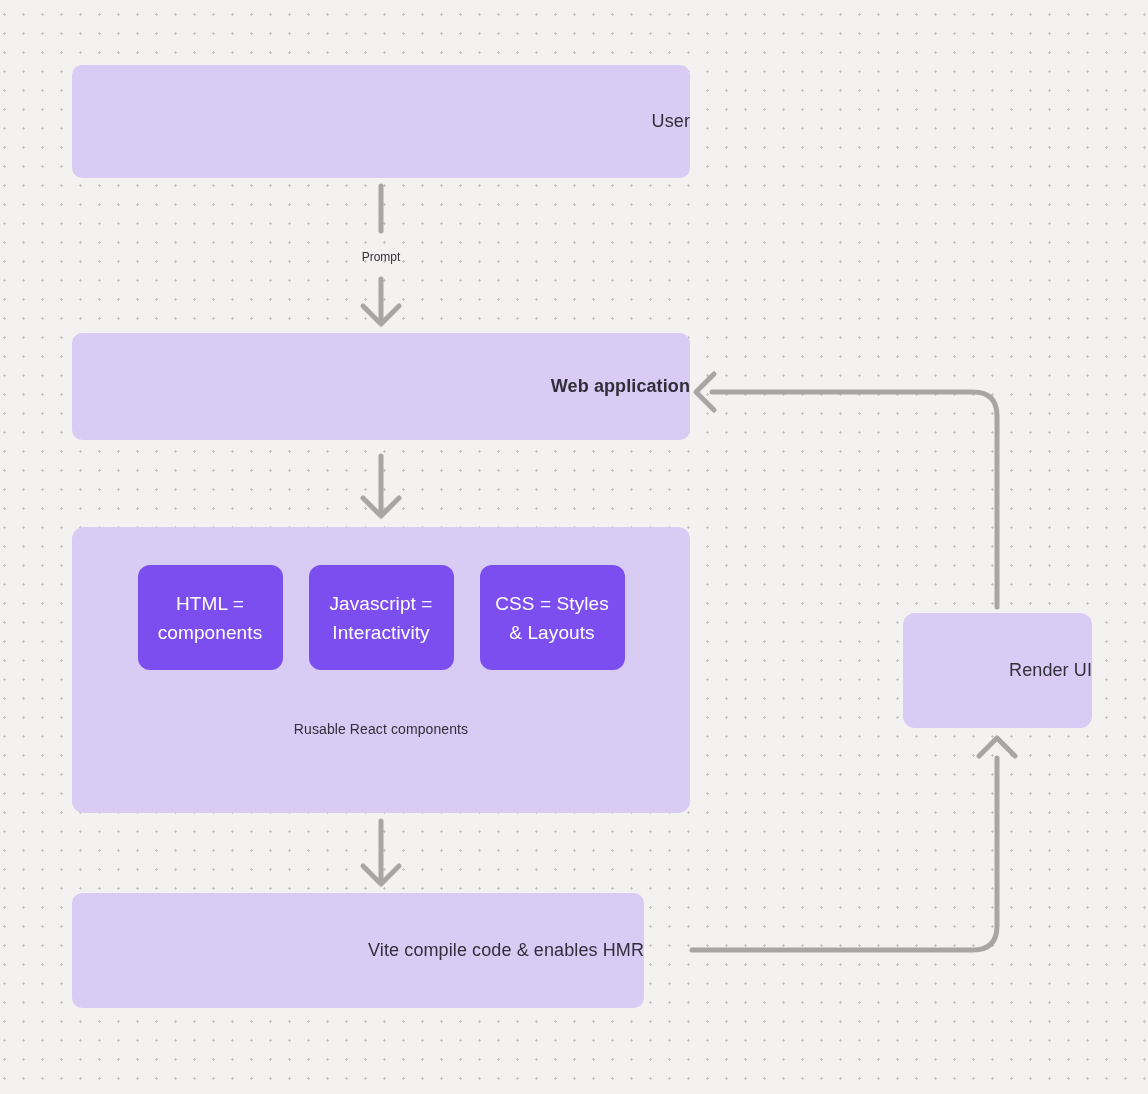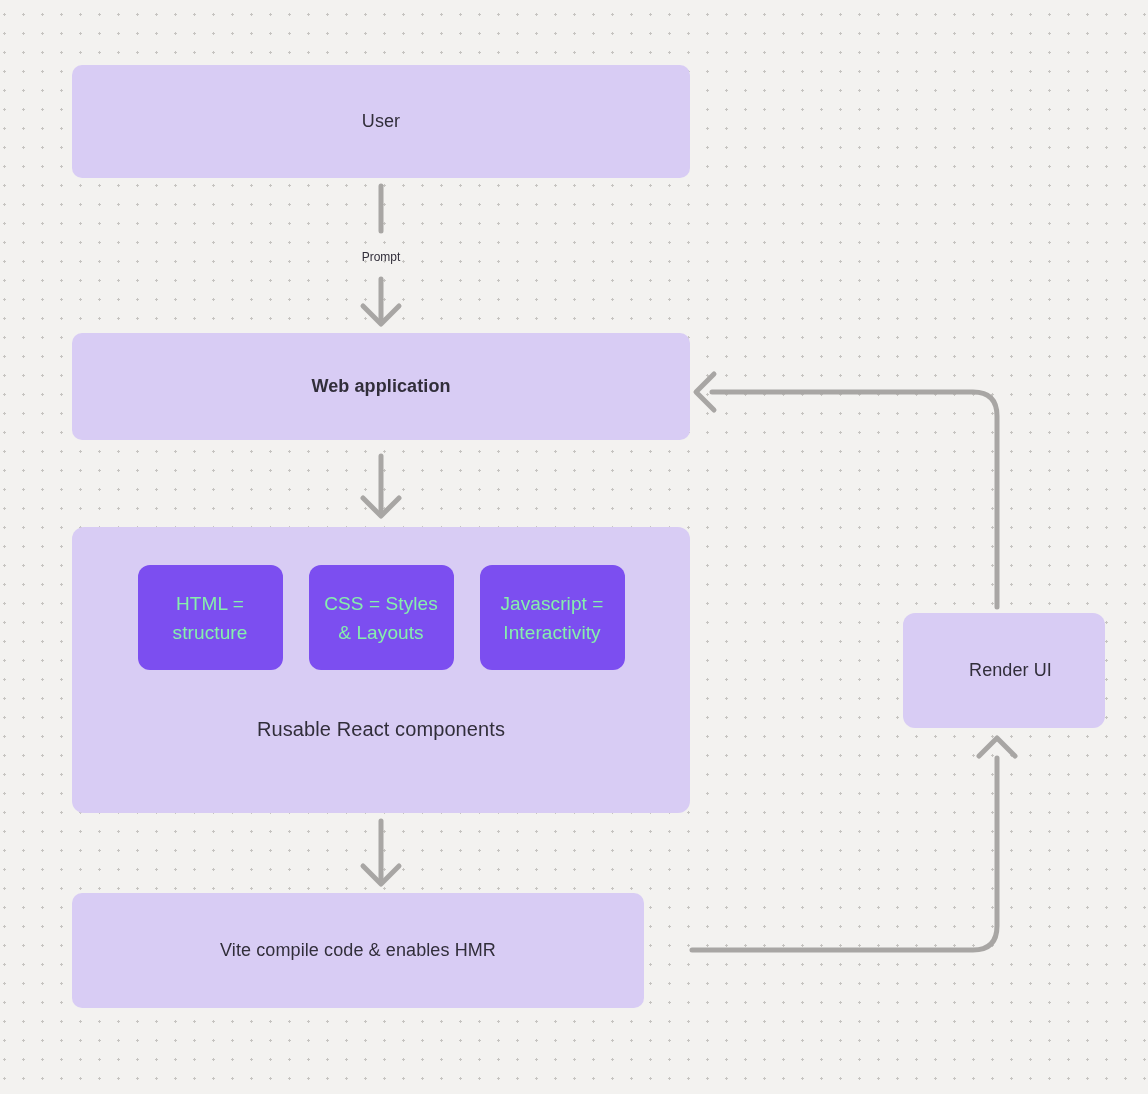--- a/index.html
+++ b/index.html
@@ -32,52 +32,52 @@
     stroke-width: 5;
     stroke-linecap: round;
     stroke-linejoin: round;
   }
   .node {
     position: absolute;
     background: #d8ccf4;
     border-radius: 10px;
     display: flex;
     align-items: center;
-    justify-content: center;
+    justify-content: flex-end;
     font-size: 18px;
     letter-spacing: 0.1px;
   }
   .node-user   { left: 72px;  top: 65px;  width: 618px; height: 113px; }
   .node-webapp { left: 72px;  top: 333px; width: 618px; height: 107px; font-weight: bold; }
   .node-group  { left: 72px;  top: 527px; width: 618px; height: 286px;
                  flex-direction: column; justify-content: flex-start; border-radius: 12px; }
   .node-vite   { left: 72px;  top: 893px; width: 572px; height: 115px; }
-  .node-render { left: 903px; top: 613px; width: 189px; height: 115px; border-radius: 12px; padding-left: 13px; }
+  .node-render { left: 903px; top: 613px; width: 189px; height: 115px; border-radius: 12px; }
   .chip-row {
     display: flex;
     gap: 26px;
     margin-top: 38px;
   }
   .chip {
     width: 145px;
     height: 105px;
     background: #7c4ef0;
     border-radius: 12px;
-    color: #86efac;
+    color: #ffffff;
     display: flex;
     flex-direction: column;
     align-items: center;
     justify-content: center;
     text-align: center;
     font-size: 19px;
     line-height: 29px;
   }
   .group-label {
     margin-top: 46px;
-    font-size: 20px;
+    font-size: 14px;
     line-height: 26px;
   }
   .edge-label {
     position: absolute;
     left: 381px;
     top: 244px;
     transform: translateX(-50%);
     font-size: 12px;
     line-height: 26px;
     white-space: nowrap;
@@ -115,29 +115,29 @@
   <div class="edge-label">Prompt</div>
 
   <div class="node node-webapp">
     <span>Web application</span>
   </div>
 
   <div class="node node-group">
     <div class="chip-row">
       <div class="chip">
         <span>HTML =</span>
-        <span>structure</span>
+        <span>components</span>
+      </div>
+      <div class="chip">
+        <span>Javascript =</span>
+        <span>Interactivity</span>
       </div>
       <div class="chip">
         <span>CSS = Styles</span>
         <span>&amp; Layouts</span>
-      </div>
-      <div class="chip">
-        <span>Javascript =</span>
-        <span>Interactivity</span>
       </div>
     </div>
     <div class="group-label">Rusable React components</div>
   </div>
 
   <div class="node node-vite">
     <span>Vite compile code &amp; enables HMR</span>
   </div>
 
   <div class="node node-render">

